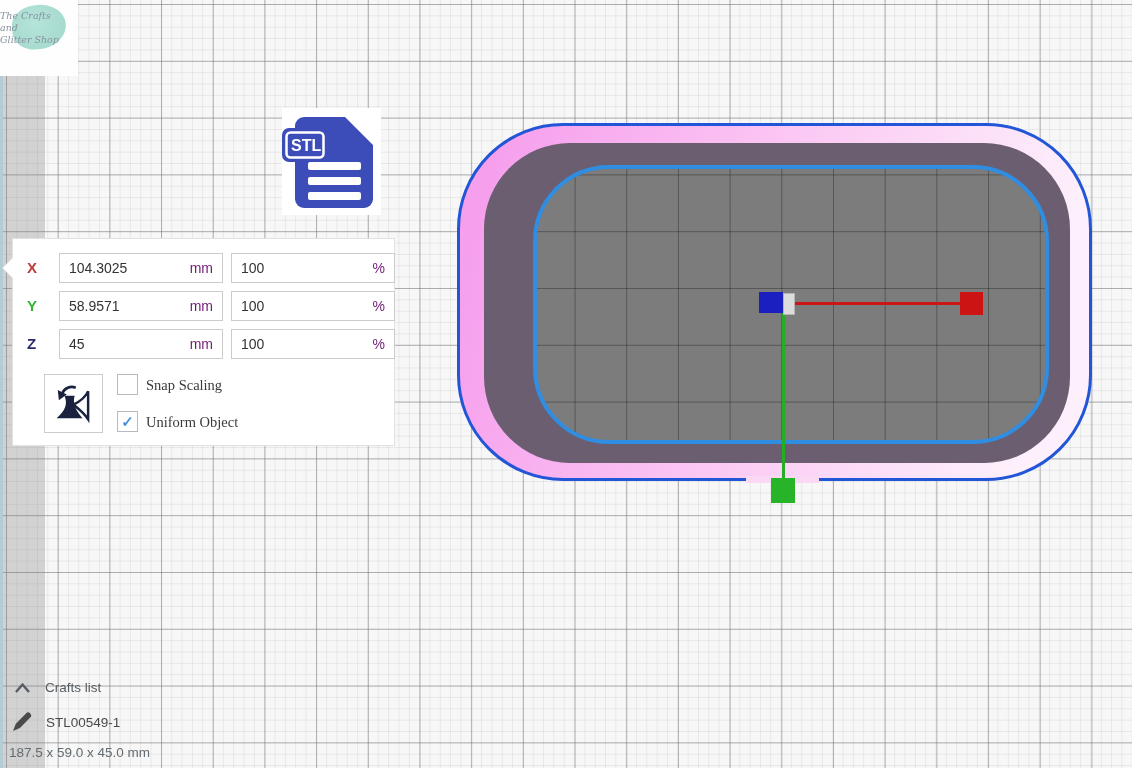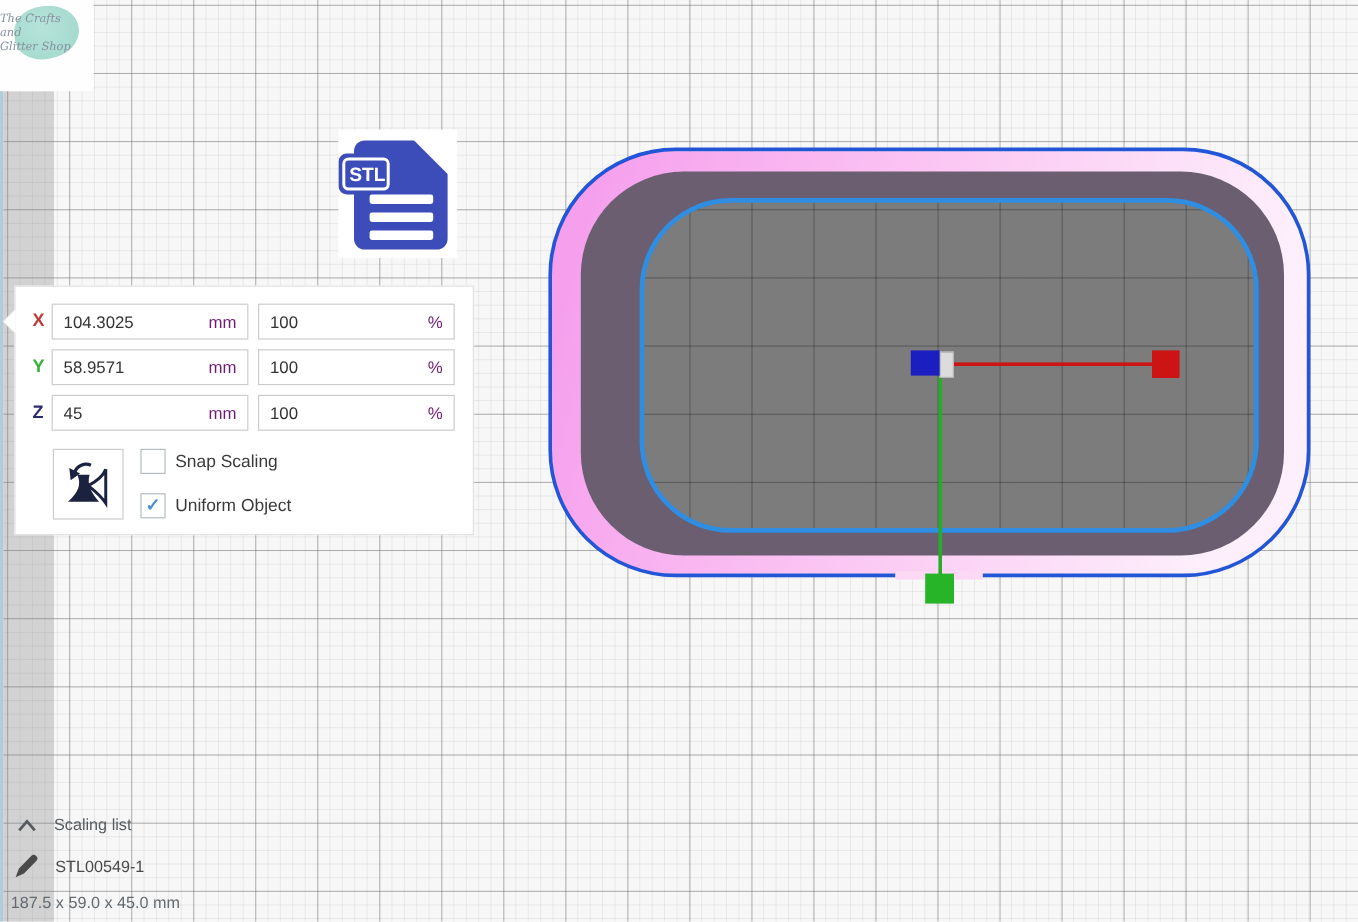--- a/index.html
+++ b/index.html
@@ -72,34 +72,34 @@
     background: #ffffff; border: 1px solid #e2e2e2; }
   .panel-arrow { position: absolute; left: -10px; top: 19px; width: 0; height: 0;
     border-top: 10px solid transparent; border-bottom: 10px solid transparent;
     border-right: 10px solid #ffffff; filter: drop-shadow(-1px 0 0 #e2e2e2); }
   .srow { position: absolute; left: 0; height: 30px; }
   .srow.r0 { top: 14px; } .srow.r1 { top: 52px; } .srow.r2 { top: 90px; }
   .axis-label { position: absolute; left: 14px; width: 14px; line-height: 30px;
     font-size: 15px; font-weight: bold; }
   .axis-x-label { color: #c03a3a; } .axis-y-label { color: #35b535; } .axis-z-label { color: #2b2b6e; }
   .field { position: absolute; top: 0; width: 164px; height: 30px;
-    border: 1px solid #cccccc; background: #fff; }
+    border: 1px solid #cccccc; background: #fff; margin-left: 16px; }
   .field.f-mm { left: 30px; } .field.f-pct { left: 202px; }
   .field input { position: absolute; left: 0; top: 0; width: 100%; height: 100%;
     border: none; outline: none; background: transparent; padding: 0 30px 0 9px;
     font-family: "Liberation Sans", sans-serif; font-size: 14px; color: #333; }
   .unit { position: absolute; right: 9px; top: 0; line-height: 28px;
     font-size: 14px; color: #701a75; pointer-events: none; }
   .reset-btn { position: absolute; left: 31px; top: 135px; width: 59px; height: 59px;
     background: #fff; border: 1px solid #cccccc; cursor: pointer; padding: 6px; }
   .cb { position: absolute; left: 104px; width: 21px; height: 21px;
     border: 1px solid #b4bcc2; background: #fff; text-align: center;
     line-height: 19px; font-size: 15px; color: #4a90d9; font-weight: bold; }
   .cb.cb-snap { top: 135px; } .cb.cb-uniform { top: 172px; }
-  .cb-label { position: absolute; left: 133px; font-size: 14.5px; color: #3a3a3a; }
+  .cb-label { position: absolute; left: 133px; font-size: 14.5px; color: #3a3a3a; font-family: Liberation Serif, serif; }
   .cb-label.l-snap { top: 138px; } .cb-label.l-uniform { top: 175px; }
 
   
   .chevron-up { position: absolute; left: 14px; top: 681px; }
   .objlist-header { position: absolute; left: 45px; top: 680px;
     font-size: 13.5px; color: #565c61; }
   .pencil { position: absolute; left: 10px; top: 710px; }
   .objlist-item { position: absolute; left: 46px; top: 715px;
     font-size: 13.5px; color: #4a4a4a; text-align: right; }
   .obj-dims { position: absolute; left: 9px; top: 745px;
@@ -199,20 +199,20 @@
   <span class="cb cb-snap"></span>
   <span class="cb-label l-snap">Snap Scaling</span>
 
   <span class="cb cb-uniform"><span>✓</span></span>
   <span class="cb-label l-uniform">Uniform Object</span>
 </div>
 
 <svg class="chevron-up" width="17" height="13" viewBox="0 0 17 13">
   <polyline points="2,11 8.5,3.5 15,11" fill="none" stroke="#565c61" stroke-width="2.4"></polyline>
 </svg>
-<span class="objlist-header">Scaling list</span>
+<span class="objlist-header">Crafts list</span>
 
 <svg class="pencil" width="24" height="24" viewBox="0 0 24 24">
   <path d="M3,21 L5.8,13.8 L16,3.4 a2.6,2.6 0 0 1 4.2,4.2 L10,18 Z" fill="#4a4a4a"></path>
 </svg>
 <span class="objlist-item">STL00549-1</span>
 
 <span class="obj-dims">187.5 x 59.0 x 45.0 mm</span>
 
 </body></html>

